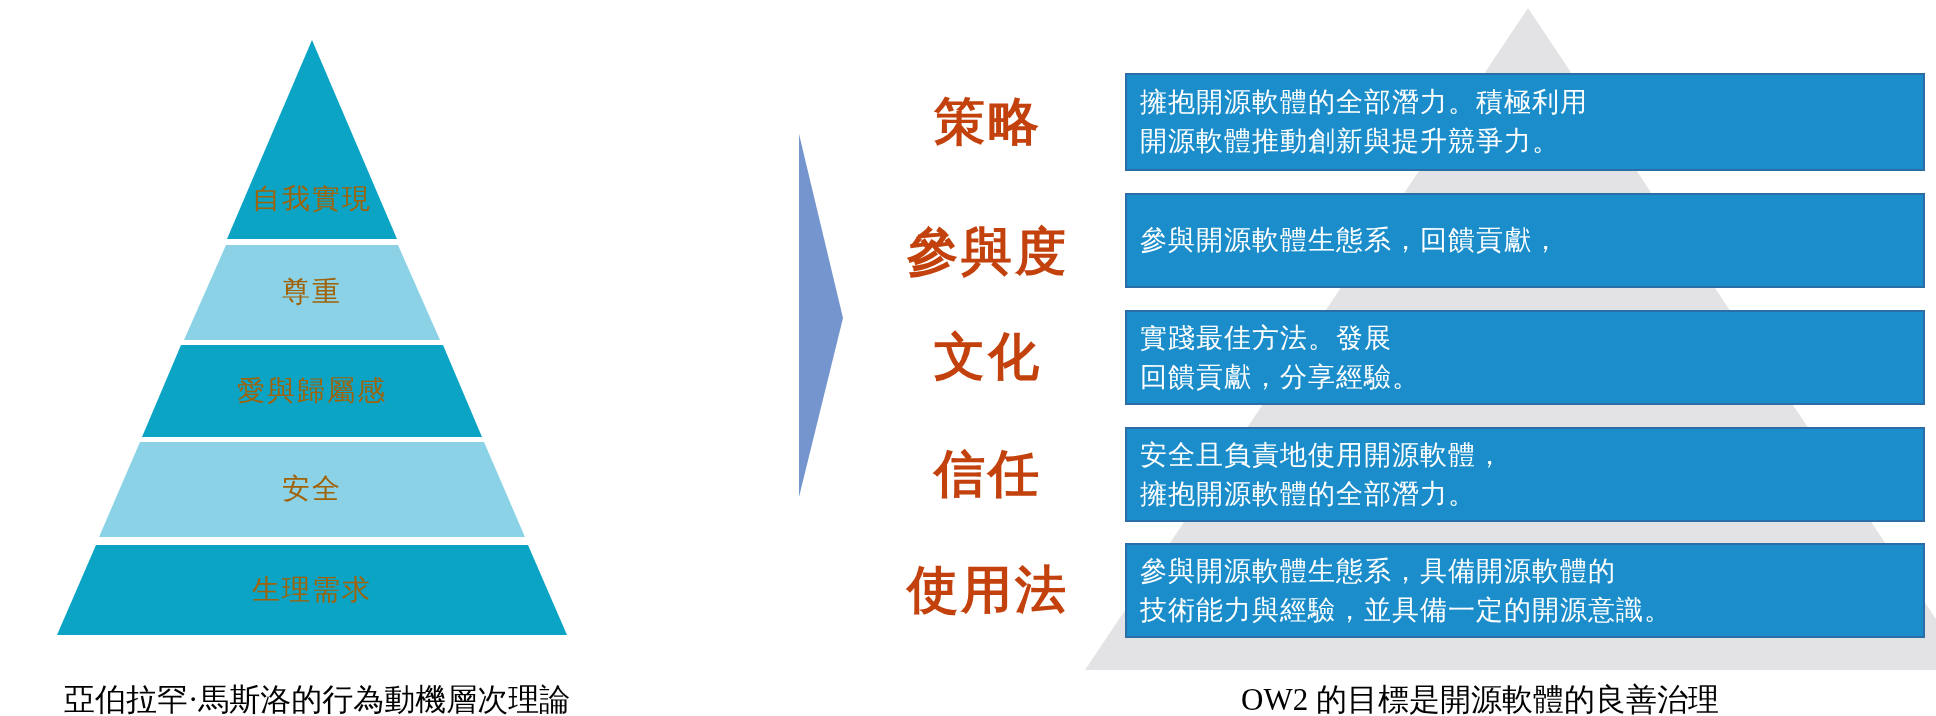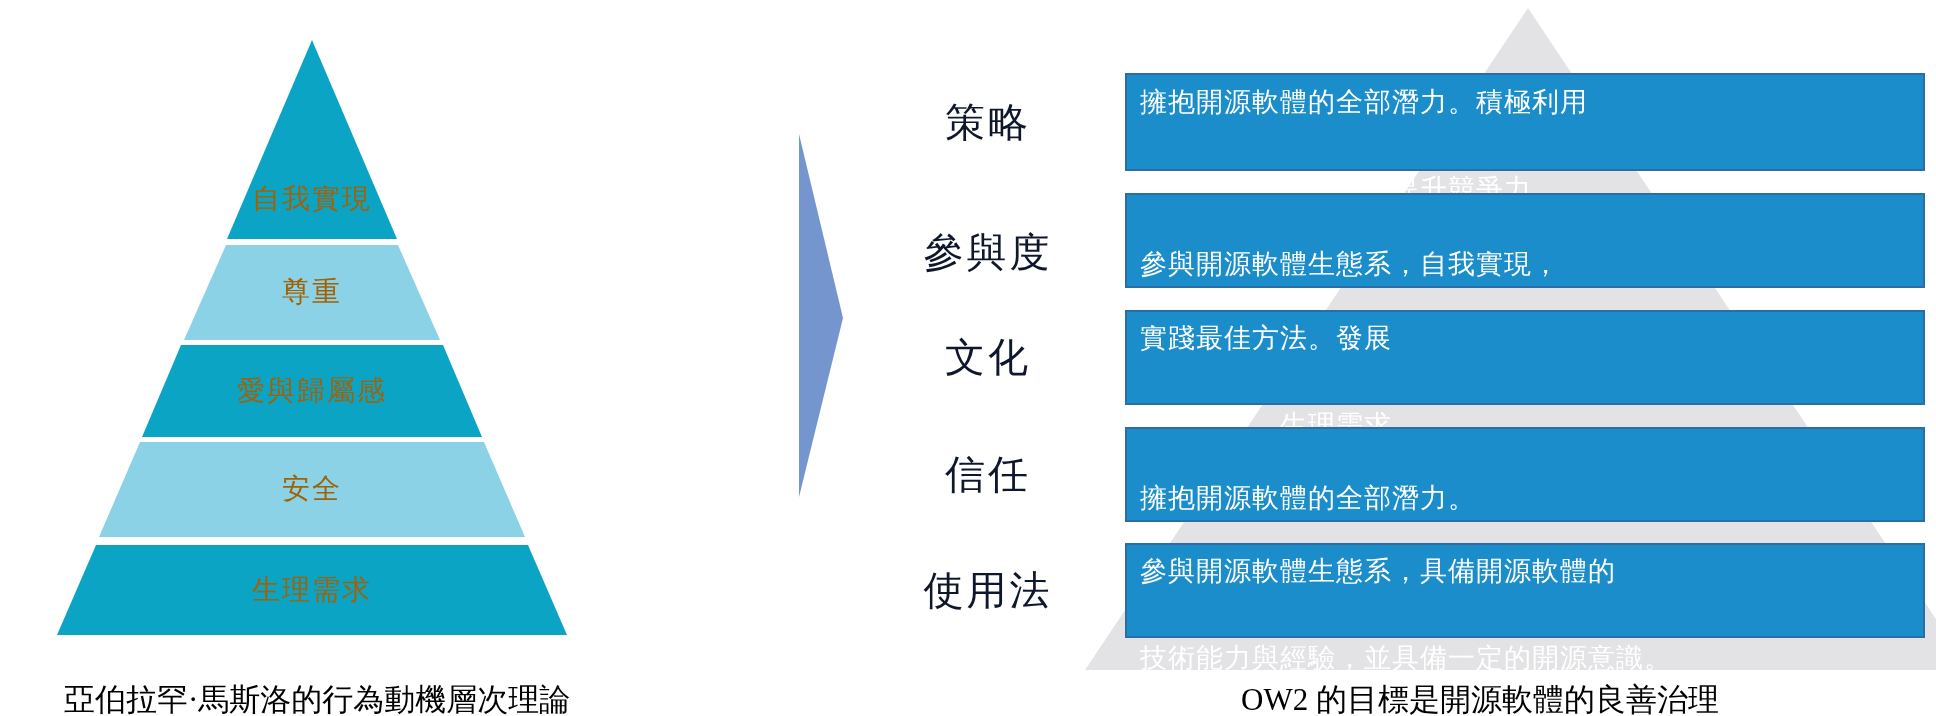--- a/index.html
+++ b/index.html
@@ -9,31 +9,31 @@
   }
   .shapes{position:absolute;left:0;top:0;width:1936px;height:716px;}
   .pylabel{
     position:absolute;left:192px;width:240px;height:60px;
     display:flex;align-items:center;justify-content:center;
     font-size:28px;color:#a16207;letter-spacing:2px;white-space:nowrap;
   }
   .rowlabel{
     position:absolute;left:868px;width:240px;
     display:flex;align-items:center;justify-content:center;
-    font-size:40px;color:#0f172a;letter-spacing:3px;white-space:nowrap;
+    font-size:51px;color:#c2410c;letter-spacing:3px;white-space:nowrap;font-weight:bold;
   }
   .bar{
     position:absolute;left:1125px;width:800px;box-sizing:border-box;
     background:#1a8dca;border:2px solid #2b6da7;
     display:flex;flex-direction:column;justify-content:center;
     padding-left:13px;
   }
   .bar .line{
     color:#ffffff;font-size:27px;line-height:39px;white-space:nowrap;
-    font-family:"Liberation Sans", sans-serif;letter-spacing:1px;margin-top:48px;
+    font-family:"Liberation Sans", sans-serif;letter-spacing:1px;
   }
   .caption{
     position:absolute;font-size:31px;color:#000;text-align:center;
     line-height:44px;white-space:nowrap;margin-top:16px;
   }
 </style>
 </head>
 <body>
 
 <div class="canvas">
@@ -61,27 +61,28 @@
   <div class="rowlabel" style="top:205px;height:95px">參與度</div>
   <div class="rowlabel" style="top:310px;height:95px">文化</div>
   <div class="rowlabel" style="top:427px;height:95px">信任</div>
   <div class="rowlabel" style="top:543px;height:95px">使用法</div>
 
   <div class="bar" style="top:73px;height:98px">
     <div class="line">擁抱開源軟體的全部潛力。積極利用</div>
     <div class="line">開源軟體推動創新與提升競爭力。</div>
   </div>
   <div class="bar" style="top:193px;height:95px">
-    <div class="line">參與開源軟體生態系，自我實現，</div>
+    <div class="line">參與開源軟體生態系，回饋貢獻，</div>
   </div>
   <div class="bar" style="top:310px;height:95px">
     <div class="line">實踐最佳方法。發展</div>
-    <div class="line">開源文化，生理需求。</div>
+    <div class="line">回饋貢獻，分享經驗。</div>
   </div>
   <div class="bar" style="top:427px;height:95px">
+    <div class="line">安全且負責地使用開源軟體，</div>
     <div class="line">擁抱開源軟體的全部潛力。</div>
   </div>
   <div class="bar" style="top:543px;height:95px">
     <div class="line">參與開源軟體生態系，具備開源軟體的</div>
     <div class="line">技術能力與經驗，並具備一定的開源意識。</div>
   </div>
 
   <div class="caption" style="top:662px;left:64px;width:500px">亞伯拉罕·馬斯洛的行為動機層次理論</div>
   <div class="caption" style="top:662px;left:1150px;width:660px">OW2 的目標是開源軟體的良善治理</div>
 

